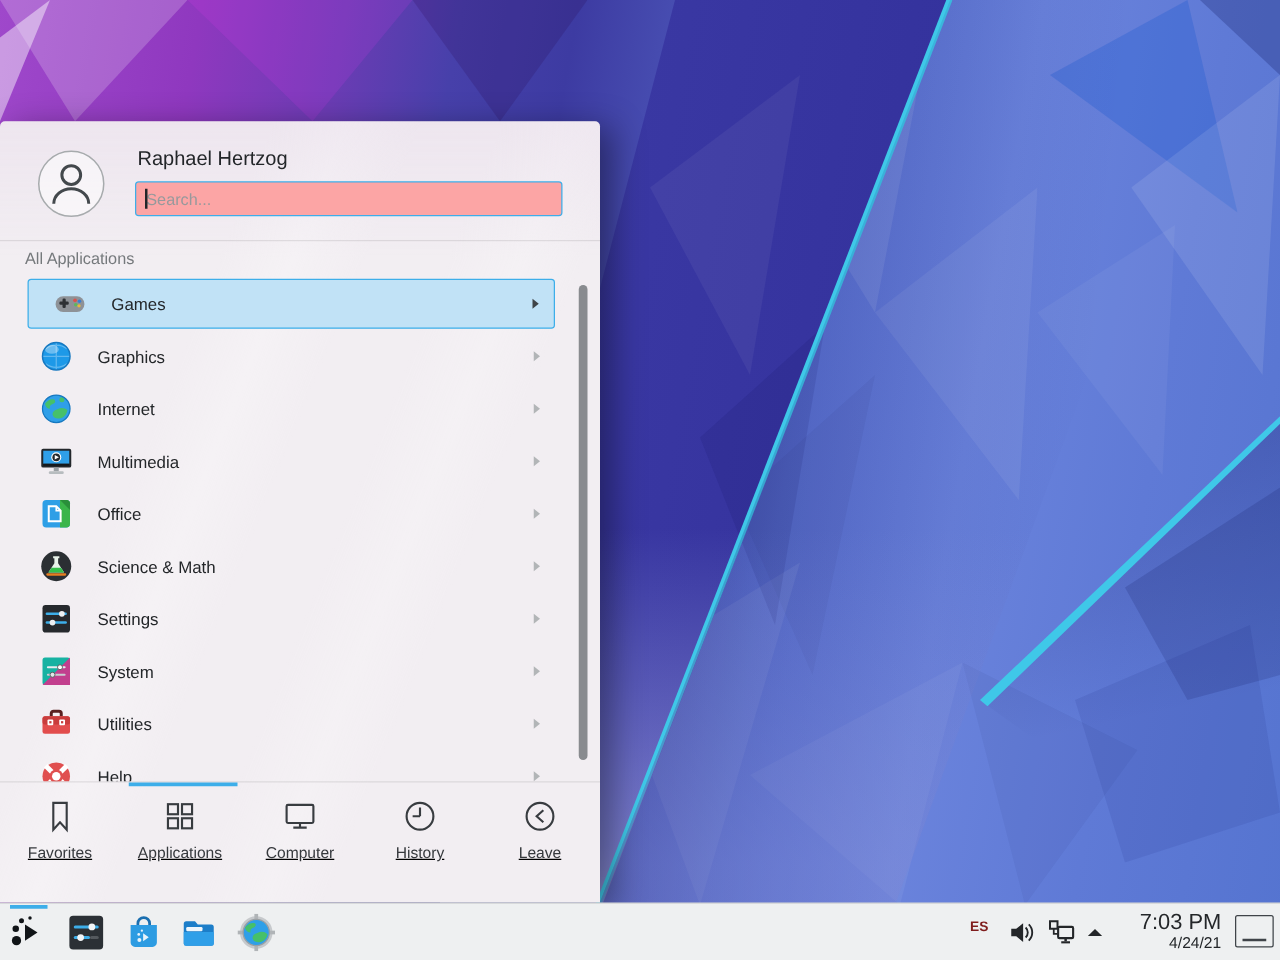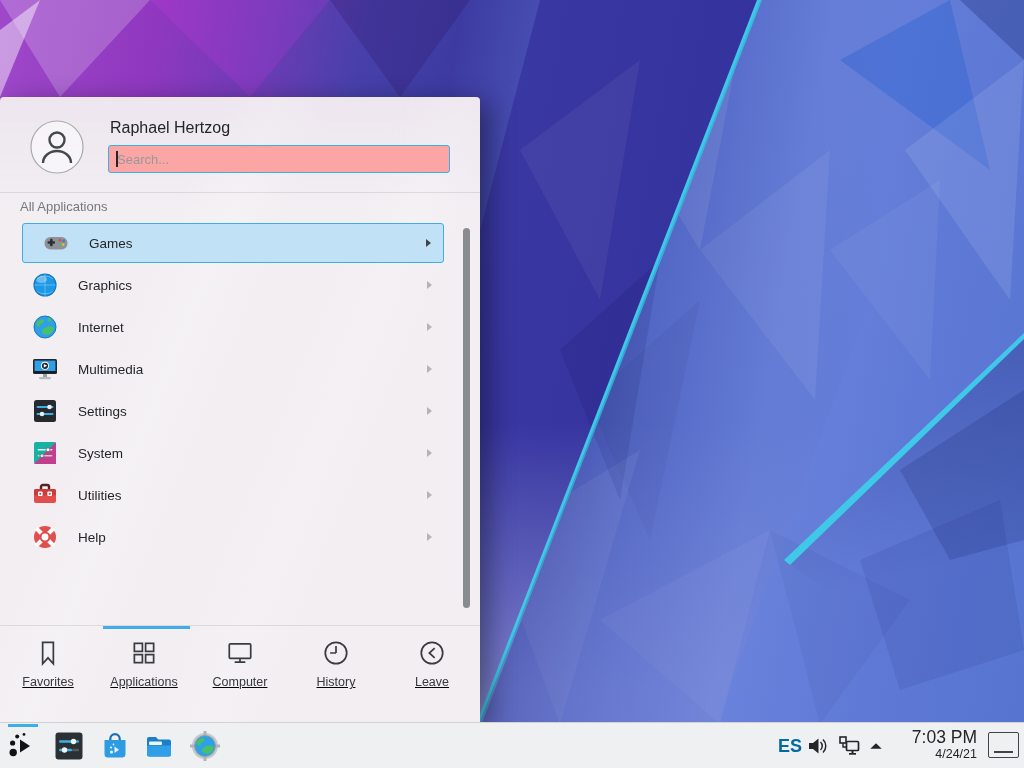--- a/index.html
+++ b/index.html
@@ -48,22 +48,22 @@
   .tab-bar { position:absolute; left:0; right:0; top:533px; height:70px; display:flex; }
   .tab { flex:1 1 0; display:flex; flex-direction:column; align-items:center; cursor:default;text-decoration:underline; }
   .tab svg { width:30px; height:30px; margin-top:8px; }
   .tab-label { font-size:12.5px; color:#36393d; margin-top:7px; }
 
   
   .taskbar { position:absolute; left:0; top:722px; width:1024px; height:46px;
     background:#eef0f1; border-top:1px solid rgba(0,0,0,.12); z-index:6; }
   .tb-icon { position:absolute; top:8px; width:30px; height:30px; cursor:pointer; }
   .tb-indicator { position:absolute; left:8px; top:1px; width:30px; height:3px; background:#3daee9; }
-  .kbd-layout { position:absolute; left:776px; top:13px; width:26px; text-align:right;
-    font-size:18px; font-weight:bold; color:#0369a1; cursor:pointer; }
+  .kbd-layout { position:absolute; left:776px; top:13px; width:26px; text-align:left;
+    font-size:11px; font-weight:bold; color:#7f1d1d; cursor:pointer; }
   .tray-icon { position:absolute; top:12px; width:22px; height:22px; cursor:pointer; }
   .clock { position:absolute; left:891px; top:4px; width:86px; text-align:right; color:#232629; cursor:pointer; }
   .clock-time { font-size:17.5px; line-height:20px; }
   .clock-date { font-size:12.5px; line-height:14px; }
   .show-desktop { position:absolute; left:988px; top:9px; width:31px; height:26px;
     border:1.7px solid #3f4449; border-radius:2px; cursor:pointer; }
   .show-desktop::after { content:""; position:absolute; left:5px; right:5px; bottom:4px; height:2px; background:#3f4449; }
 </style>
 </head>
 <body>
@@ -171,21 +171,42 @@
         <circle cx="13" cy="9.8" r="4" fill="#fff"></circle>
           <circle cx="13" cy="9.8" r="3.1" fill="#23272b"></circle>
         <path d="M11.8 8 l3.4 1.8 l-3.4 1.8 z" fill="#fff"></path>
         <rect x="11" y="18" width="4" height="3" fill="#9aa0a4"></rect>
         <rect x="7" y="21" width="12" height="2.2" rx="1.1" fill="#b7bcbf"></rect>
       </svg>
       <span class="cat-label">Multimedia</span>
       <span class="row-arrow"></span>
     </div>
 
-
+    <div class="category-row">
+      <svg class="cat-icon" viewBox="0 0 26 26">
+        <rect x="2" y="2" width="22" height="22" rx="3" fill="#2e9fe6"></rect>
+        <path d="M16 2 h5 a3 3 0 0 1 3 3 v16 a3 3 0 0 1 -3 3 h-5 z" fill="#3bb54a"></path>
+        <path d="M16 2 h5 a3 3 0 0 1 3 3 v5 z" fill="#2a8f3a"></path>
+        <path d="M7 7 h6 l3.5 3.5 v8.5 h-9.5 z" fill="none" stroke="#fff" stroke-width="1.6"></path>
+        <path d="M13 7 v3.5 h3.5" fill="none" stroke="#fff" stroke-width="1.3"></path>
+      </svg>
+      <span class="cat-label">Office</span>
+      <span class="row-arrow"></span>
+    </div>
+
+    <div class="category-row">
+      <svg class="cat-icon" viewBox="0 0 26 26">
+        <circle cx="13" cy="13" r="12" fill="#2b2f33"></circle>
+        <path d="M10.5 5 h5 v1.6 h-1 v4 l4.8 7.4 h-12.6 l4.8 -7.4 v-4 h-1 z" fill="#e9f3ea"></path>
+        <path d="M9.3 14.2 l-2.6 3.8 h12.6 l-2.6 -3.8 z" fill="#35c04a"></path>
+        <rect x="5" y="18.6" width="16" height="1.9" rx=".9" fill="#e67e22"></rect>
+      </svg>
+      <span class="cat-label">Science &amp; Math</span>
+      <span class="row-arrow"></span>
+    </div>
 
     <div class="category-row">
       <svg class="cat-icon" viewBox="0 0 26 26">
         <rect x="2" y="2" width="22" height="22" rx="2.5" fill="#26292d"></rect>
         <rect x="4.5" y="8" width="17" height="2" rx="1" fill="#3daee9"></rect>
           <circle cx="17.5" cy="9" r="2.3" fill="#eceff1"></circle>
         <rect x="4.5" y="15" width="17" height="2" rx="1" fill="#3daee9"></rect>
           <circle cx="10" cy="16" r="2.3" fill="#eceff1"></circle>
       </svg>
       <span class="cat-label">Settings</span>

